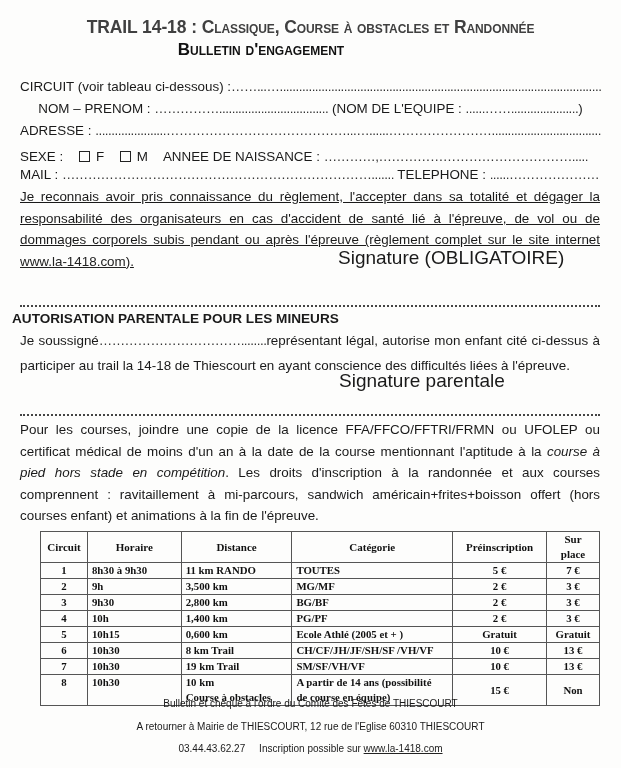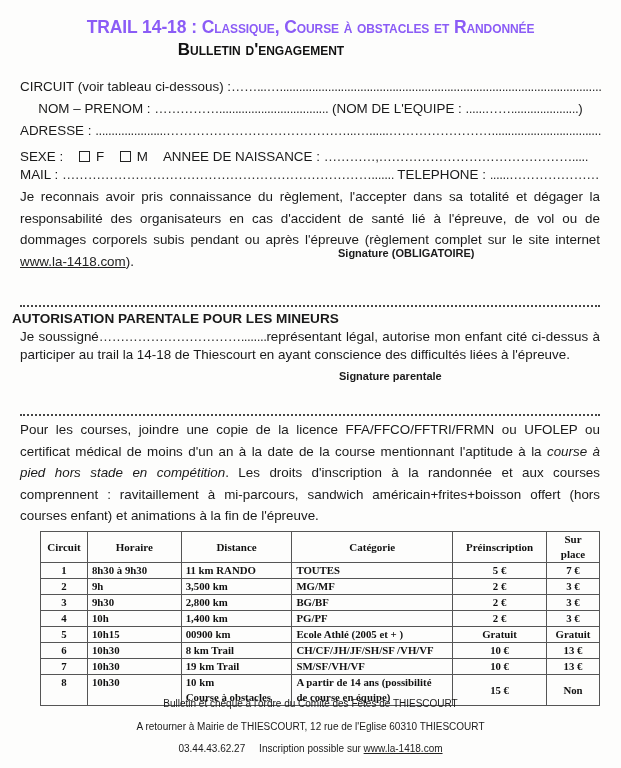--- a/index.html
+++ b/index.html
@@ -3,35 +3,35 @@
 <meta charset="utf-8">
 <style>
   html, body { margin:0; padding:0; }
   body {
     width:621px; height:768px; background:#fdfdfc; position:relative; overflow:hidden;
     font-family:"Liberation Sans", sans-serif; color:#1a1a1a;
   }
   .abs { position:absolute; }
   .title1 {
     left:0; width:621px; top:17px; text-align:center;
-    font-weight:bold; font-size:17.5px; letter-spacing:-0.1px; color:#8b5cf6;
+    font-weight:bold; font-size:17.5px; letter-spacing:-0.1px; color:#404040;
   }
   .title1 .sc, .title2 .sc { font-variant: small-caps; }
   .title2 {
     left:0; width:522px; top:40px; text-align:center;
     font-weight:bold; font-size:17px; font-variant: small-caps; color:#111;
   }
   .line { left:20px; width:581px; font-size:13.4px; white-space:nowrap; overflow:hidden; height:18px; line-height:18px;}
   .dots { color:#333; letter-spacing:-0.5px; }
   .cb { display:inline-block; width:9px; height:9px; border:1px solid #222; margin:0 6px 0 12px; vertical-align:-1px; }
   .para { left:20px; width:580px; font-size:13.4px; line-height:21.5px; text-align:justify; }
   .para a { color:#222; text-decoration:underline; }
   .divider { left:20px; width:580px; height:0; border-top:2px dotted #444; }
   .heading { left:12px; font-size:13.6px; font-weight:bold; }
-  .sig { font-size:11px;font-weight:bold; }
+  .sig { font-size:19px; }
   table.circuits {
     position:absolute; left:40px; top:531px; width:560px; border-collapse:collapse;
     font-family:Liberation Serif, serif; font-size:10.8px; font-weight:bold; color:#111;
   }
   table.circuits th, table.circuits td { border:1px solid #555; padding:0 4px; height:15px; line-height:15px; }
   table.circuits th { text-align:center; font-size:11px; }
   .c { text-align:center; }
   .foot { left:0; width:621px; text-align:center; font-size:10px; }
   .foot a { color:#222; text-decoration:underline; }
 </style>
@@ -63,29 +63,29 @@
   &nbsp;&nbsp;&nbsp;<span>ANNEE DE NAISSANCE :</span>
   <span class="dots">…………,……………………………………….....</span>
 </div>
 <div class="abs line" style="top:166px;">
   <span>MAIL :</span>
   <span class="dots">……………………………………………………………….......</span>
   <span>TELEPHONE :</span>
   <span class="dots">......……………………..</span>
 </div>
 
-<div class="abs para" style="top:186px;">
+<div class="abs para" style="top:186px;text-decoration:underline;">
   <span>Je reconnais avoir pris connaissance du règlement, l'accepter dans sa totalité et dégager la responsabilité des organisateurs en cas d'accident de santé lié à l'épreuve, de vol ou de dommages corporels subis pendant ou après l'épreuve (règlement complet sur le site internet </span><a>www.la-1418.com</a><span>).</span>
 </div>
 <div class="abs sig" style="left:338px; top:247px;">Signature (OBLIGATOIRE)</div>
 
 <div class="abs divider" style="top:305px;"></div>
 
 <div class="abs heading" style="top:311px;">AUTORISATION PARENTALE POUR LES MINEURS</div>
-<div class="abs para" style="top:328px; line-height:18px;">
+<div class="abs para" style="top:328px; line-height:25px;">
   <span>Je soussigné</span><span class="dots">……………………………........</span><span>représentant légal, autorise mon enfant cité ci-dessus à participer au trail la 14-18 de Thiescourt en ayant conscience des difficultés liées à l'épreuve.</span>
 </div>
 <div class="abs sig" style="left:339px; top:370px;">Signature parentale</div>
 
 <div class="abs divider" style="top:414px;"></div>
 
 <div class="abs para" style="top:419px;">
   <span>Pour les courses, joindre une copie de la licence FFA/FFCO/FFTRI/FRMN ou UFOLEP ou certificat médical de moins d'un an à la date de la course mentionnant l'aptitude à la </span><i>course à pied hors stade en compétition</i><span>. Les droits d'inscription à la randonnée et aux courses comprennent : ravitaillement à mi-parcours, sandwich américain+frites+boisson offert (hors courses enfant) et animations à la fin de l'épreuve.</span>
 </div>
 
@@ -137,21 +137,21 @@
         <td class="c">4</td>
         <td>10h</td>
         <td>1,400 km</td>
         <td>PG/PF</td>
         <td class="c">2 €</td>
         <td class="c">3 €</td>
       </tr>
       <tr>
         <td class="c">5</td>
         <td>10h15</td>
-        <td>00900 km</td>
+        <td>0,600 km</td>
         <td>Ecole Athlé  (2005 et + )</td>
         <td class="c">Gratuit</td>
         <td class="c">Gratuit</td>
       </tr>
       <tr>
         <td class="c">6</td>
         <td>10h30</td>
         <td>8 km Trail</td>
         <td>CH/CF/JH/JF/SH/SF /VH/VF</td>
         <td class="c">10 €</td>

